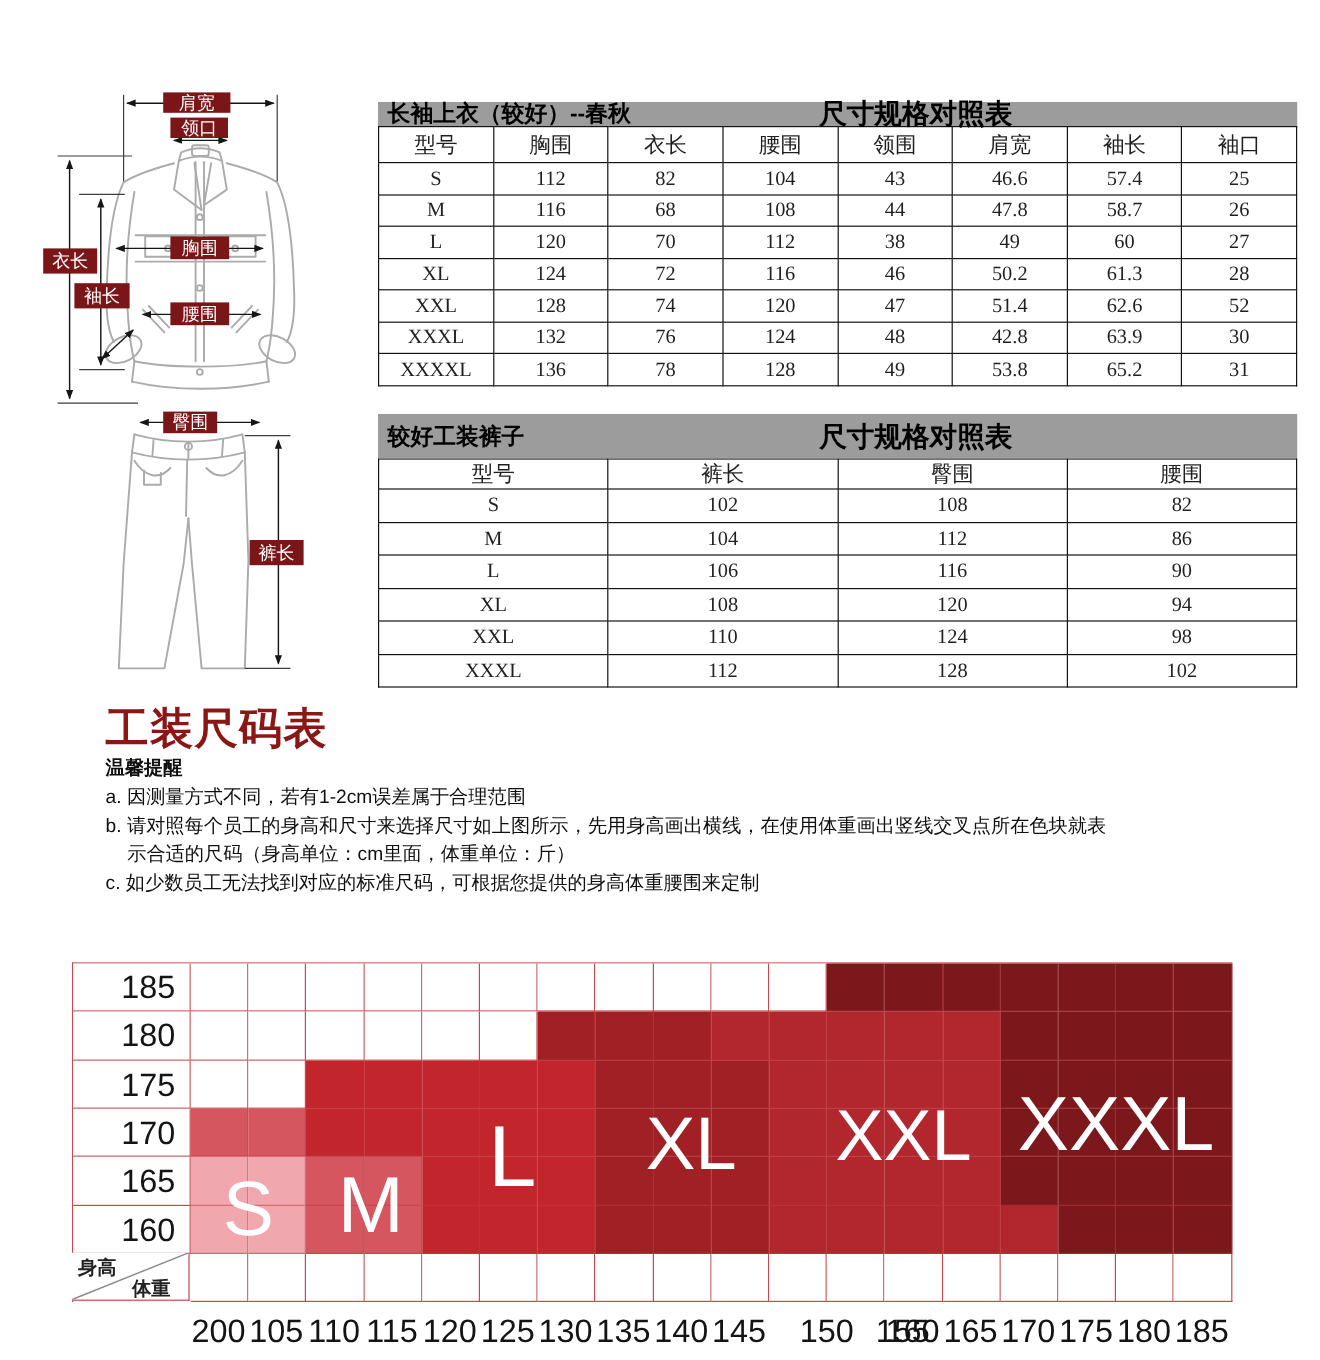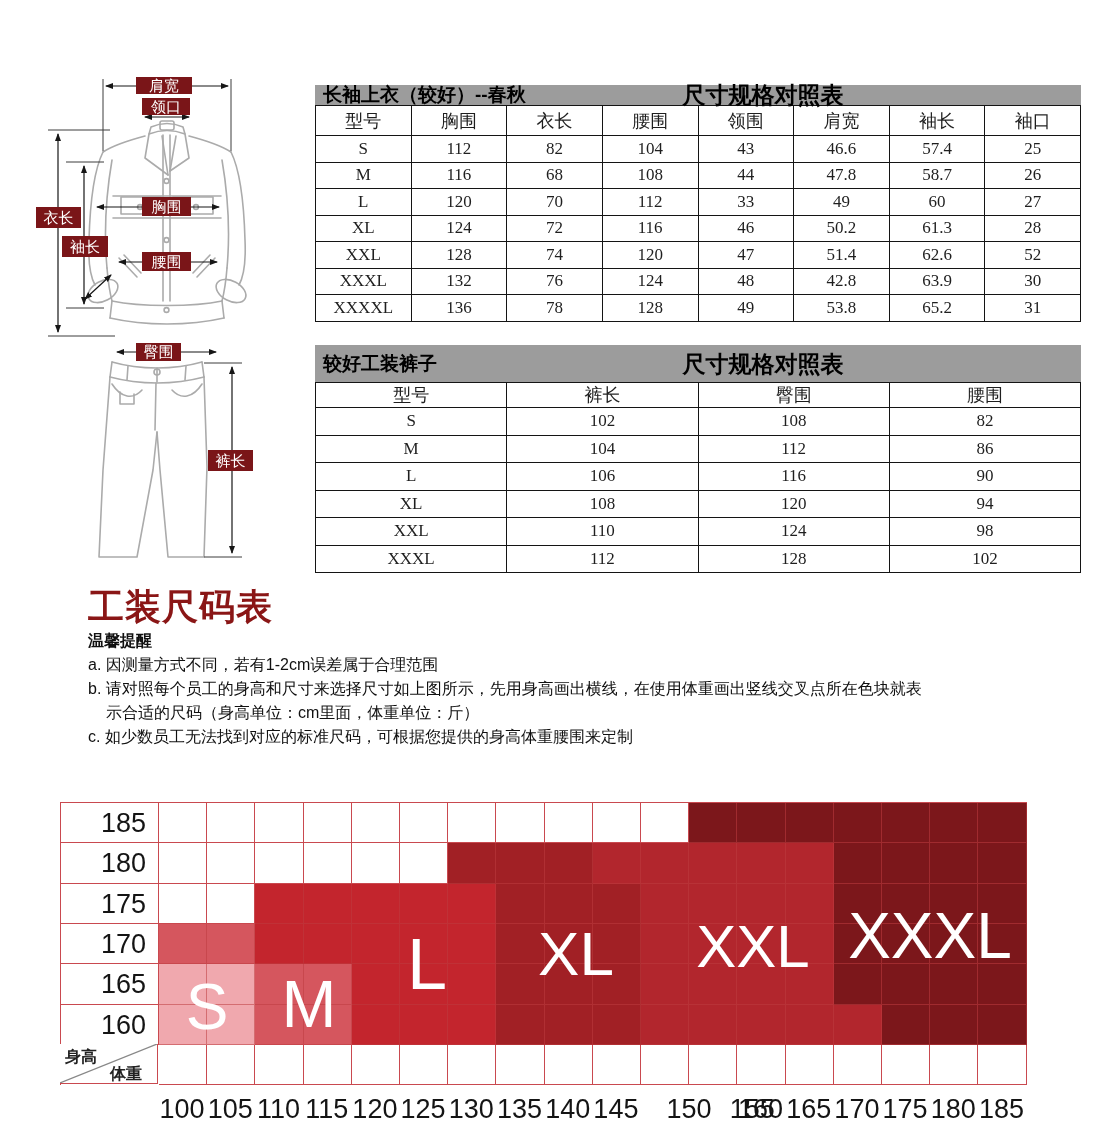--- a/index.html
+++ b/index.html
@@ -223,21 +223,21 @@
               <td>44</td>
               <td>47.8</td>
               <td>58.7</td>
               <td>26</td>
             </tr>
             <tr>
               <td>L</td>
               <td>120</td>
               <td>70</td>
               <td>112</td>
-              <td>33</td>
+              <td>38</td>
               <td>49</td>
               <td>60</td>
               <td>27</td>
             </tr>
             <tr>
               <td>XL</td>
               <td>124</td>
               <td>72</td>
               <td>116</td>
               <td>46</td>
@@ -489,21 +489,21 @@
     </div>
     <div>
         <span class="size-letter" style="left: 147px; top: 205px; font-size: 64px;">S</span>
         <span class="size-letter" style="left: 249px; top: 202px; font-size: 66px;">M</span>
         <span class="size-letter" style="left: 367px; top: 162px; font-size: 72px;">L</span>
         <span class="size-letter" style="left: 516px; top: 152px; font-size: 62px;">XL</span>
         <span class="size-letter" style="left: 693px; top: 145px; font-size: 60px;">XXL</span>
         <span class="size-letter" style="left: 870px; top: 134px; font-size: 64px;">XXXL</span>
       </div>
     <div>
-        <div class="xlab" style="left: 122.1px;">100</div>
+        <div class="xlab" style="left: 122.1px;">200</div>
         <div class="xlab" style="left: 170.3px;">105</div>
         <div class="xlab" style="left: 218.5px;">110</div>
         <div class="xlab" style="left: 266.7px;">115</div>
         <div class="xlab" style="left: 314.9px;">120</div>
         <div class="xlab" style="left: 363.1px;">125</div>
         <div class="xlab" style="left: 411.3px;">130</div>
         <div class="xlab" style="left: 459.5px;">135</div>
         <div class="xlab" style="left: 507.7px;">140</div>
         <div class="xlab" style="left: 555.9px;">145</div>
         <div class="xlab" style="left: 629px;">150</div>

